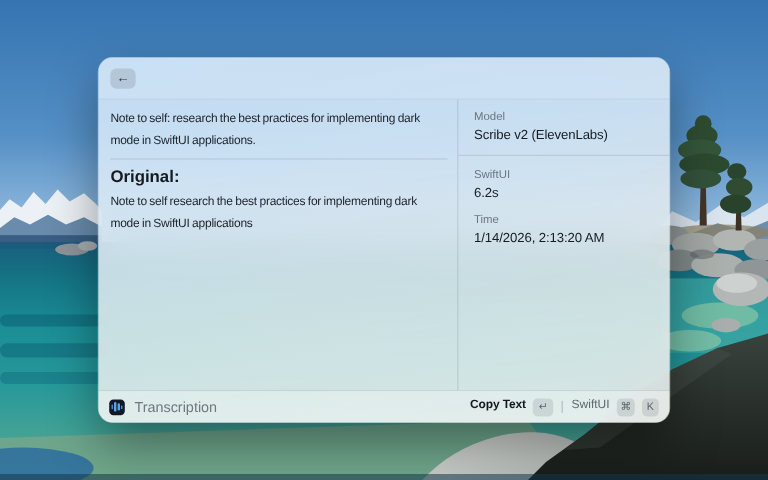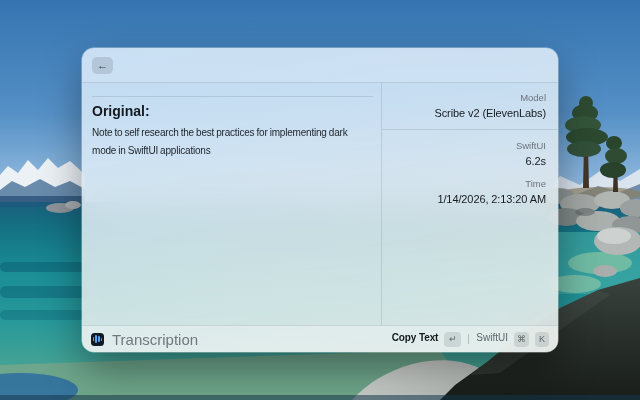--- a/index.html
+++ b/index.html
@@ -28,38 +28,38 @@
     font-family:"Liberation Sans", sans-serif; }
 
   .win-body { flex:1; display:flex; min-height:0; }
   .main-pane { width:299px; flex:0 0 299px; padding:8px 8px 0 10px; }
   .transcript { font-size:10px; letter-spacing:-0.2px; word-spacing:-0.5px;
     line-height:18px; color:#1d2228; }
   .divider-h { height:1px; background:rgba(50,65,80,0.14); margin:5px 0; }
   .original-label { font-size:14px; font-weight:bold; color:#16191d; margin:6px 0 5px; }
 
   .v-divider { width:1px; background:rgba(50,65,80,0.14); }
-  .side-pane { flex:1; padding:9px 12px 0 13px;text-align:right; }
+  .side-pane { flex:1; padding:9px 12px 0 13px; }
   .meta-label { font-size:9.5px; color:#6c747d; margin-bottom:4px; }
   .meta-value { font-size:11px; color:#171b20; letter-spacing:-0.1px; }
   .side-divider { height:1px; background:rgba(50,65,80,0.14);
     margin:10px -12px 10px -13px; }
   .meta-group + .meta-group { margin-top:11px; }
 
   .win-footer { height:27px; flex:0 0 27px; display:flex; align-items:center;
     justify-content:space-between; padding:0 9px;
     border-top:1px solid rgba(50,65,80,0.14);
     background:rgba(255,255,255,0.30); border-radius:0 0 12px 12px; }
   .footer-left { display:flex; align-items:center; gap:8px; }
   .app-icon { width:13px; height:13px; border-radius:3.5px; background:#121924;
     display:inline-flex; align-items:center; justify-content:center; gap:1px; }
   .app-icon i { display:block; width:1.6px; border-radius:1px; background:#55a4f0; }
   .app-icon i:nth-child(1){height:4px;} .app-icon i:nth-child(2){height:8px;}
   .app-icon i:nth-child(3){height:6px;} .app-icon i:nth-child(4){height:3px;}
-  .footer-title { font-size:15px; color:#6f777f; }
+  .footer-title { font-size:12px; color:#6f777f; }
   .footer-right { display:flex; align-items:center; gap:7px; }
   .footer-btn { border:none; background:none; padding:0; display:flex; align-items:flex-start;
     gap:6px; cursor:pointer; font-family:"Liberation Sans", sans-serif; }
   .copy-label { font-size:10px; font-weight:bold; color:#14171b; letter-spacing:-0.1px; }
   .actions-label { font-size:10px; color:#5c646d; }
   .key-badge { min-width:14px; height:15px; padding:0 3px; border-radius:4px;
     background:rgba(112,122,132,0.20); color:#5e666f; font-size:9px;
     display:inline-flex; align-items:center; justify-content:center; }
   .key-badge.wide { min-width:17px; }
   .footer-sep { width:1px; height:10px; background:rgba(92,100,110,0.35); }
@@ -178,20 +178,21 @@
 
     <div class="win-header">
       <button class="back-btn">
         <span>←</span>
       </button>
     </div>
 
     <div class="win-body">
 
       <div class="main-pane">
+        <p class="transcript">Note to self: research the best practices for implementing dark mode in SwiftUI applications.</p>
         <div class="divider-h"></div>
         <p class="original-label">Original:</p>
         <p class="transcript">Note to self research the best practices for implementing dark mode in SwiftUI applications</p>
       </div>
 
       <div class="v-divider"></div>
 
       <div class="side-pane">
         <div class="meta-group">
           <div class="meta-label">Model</div>

